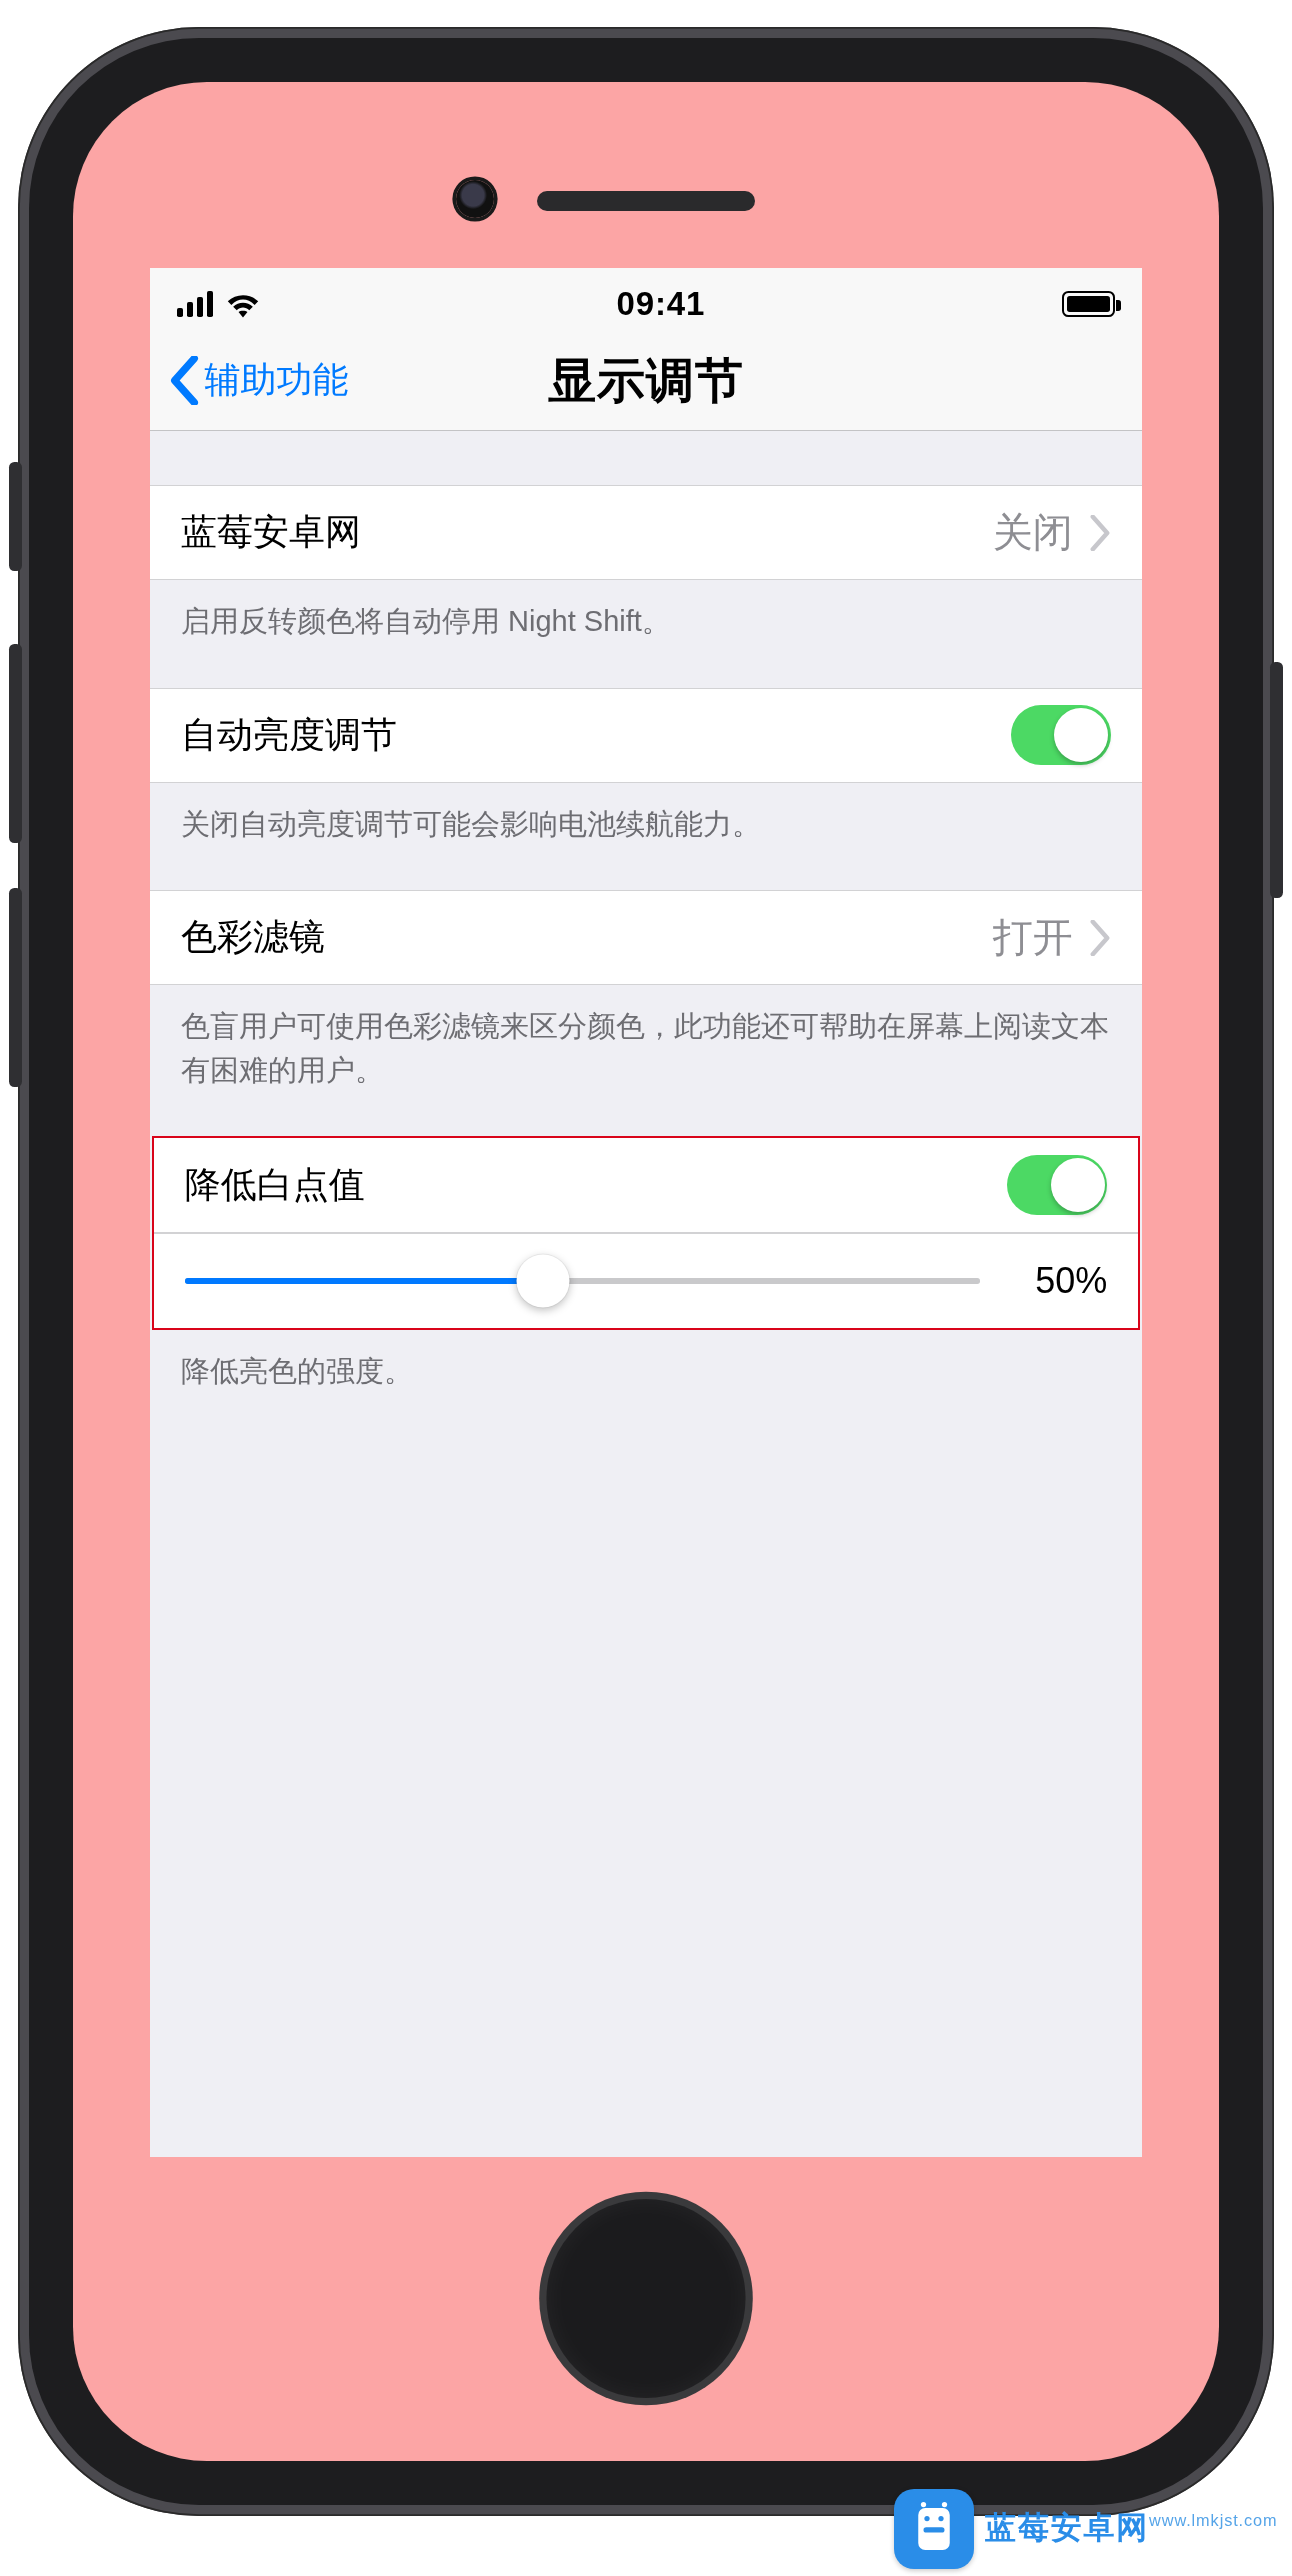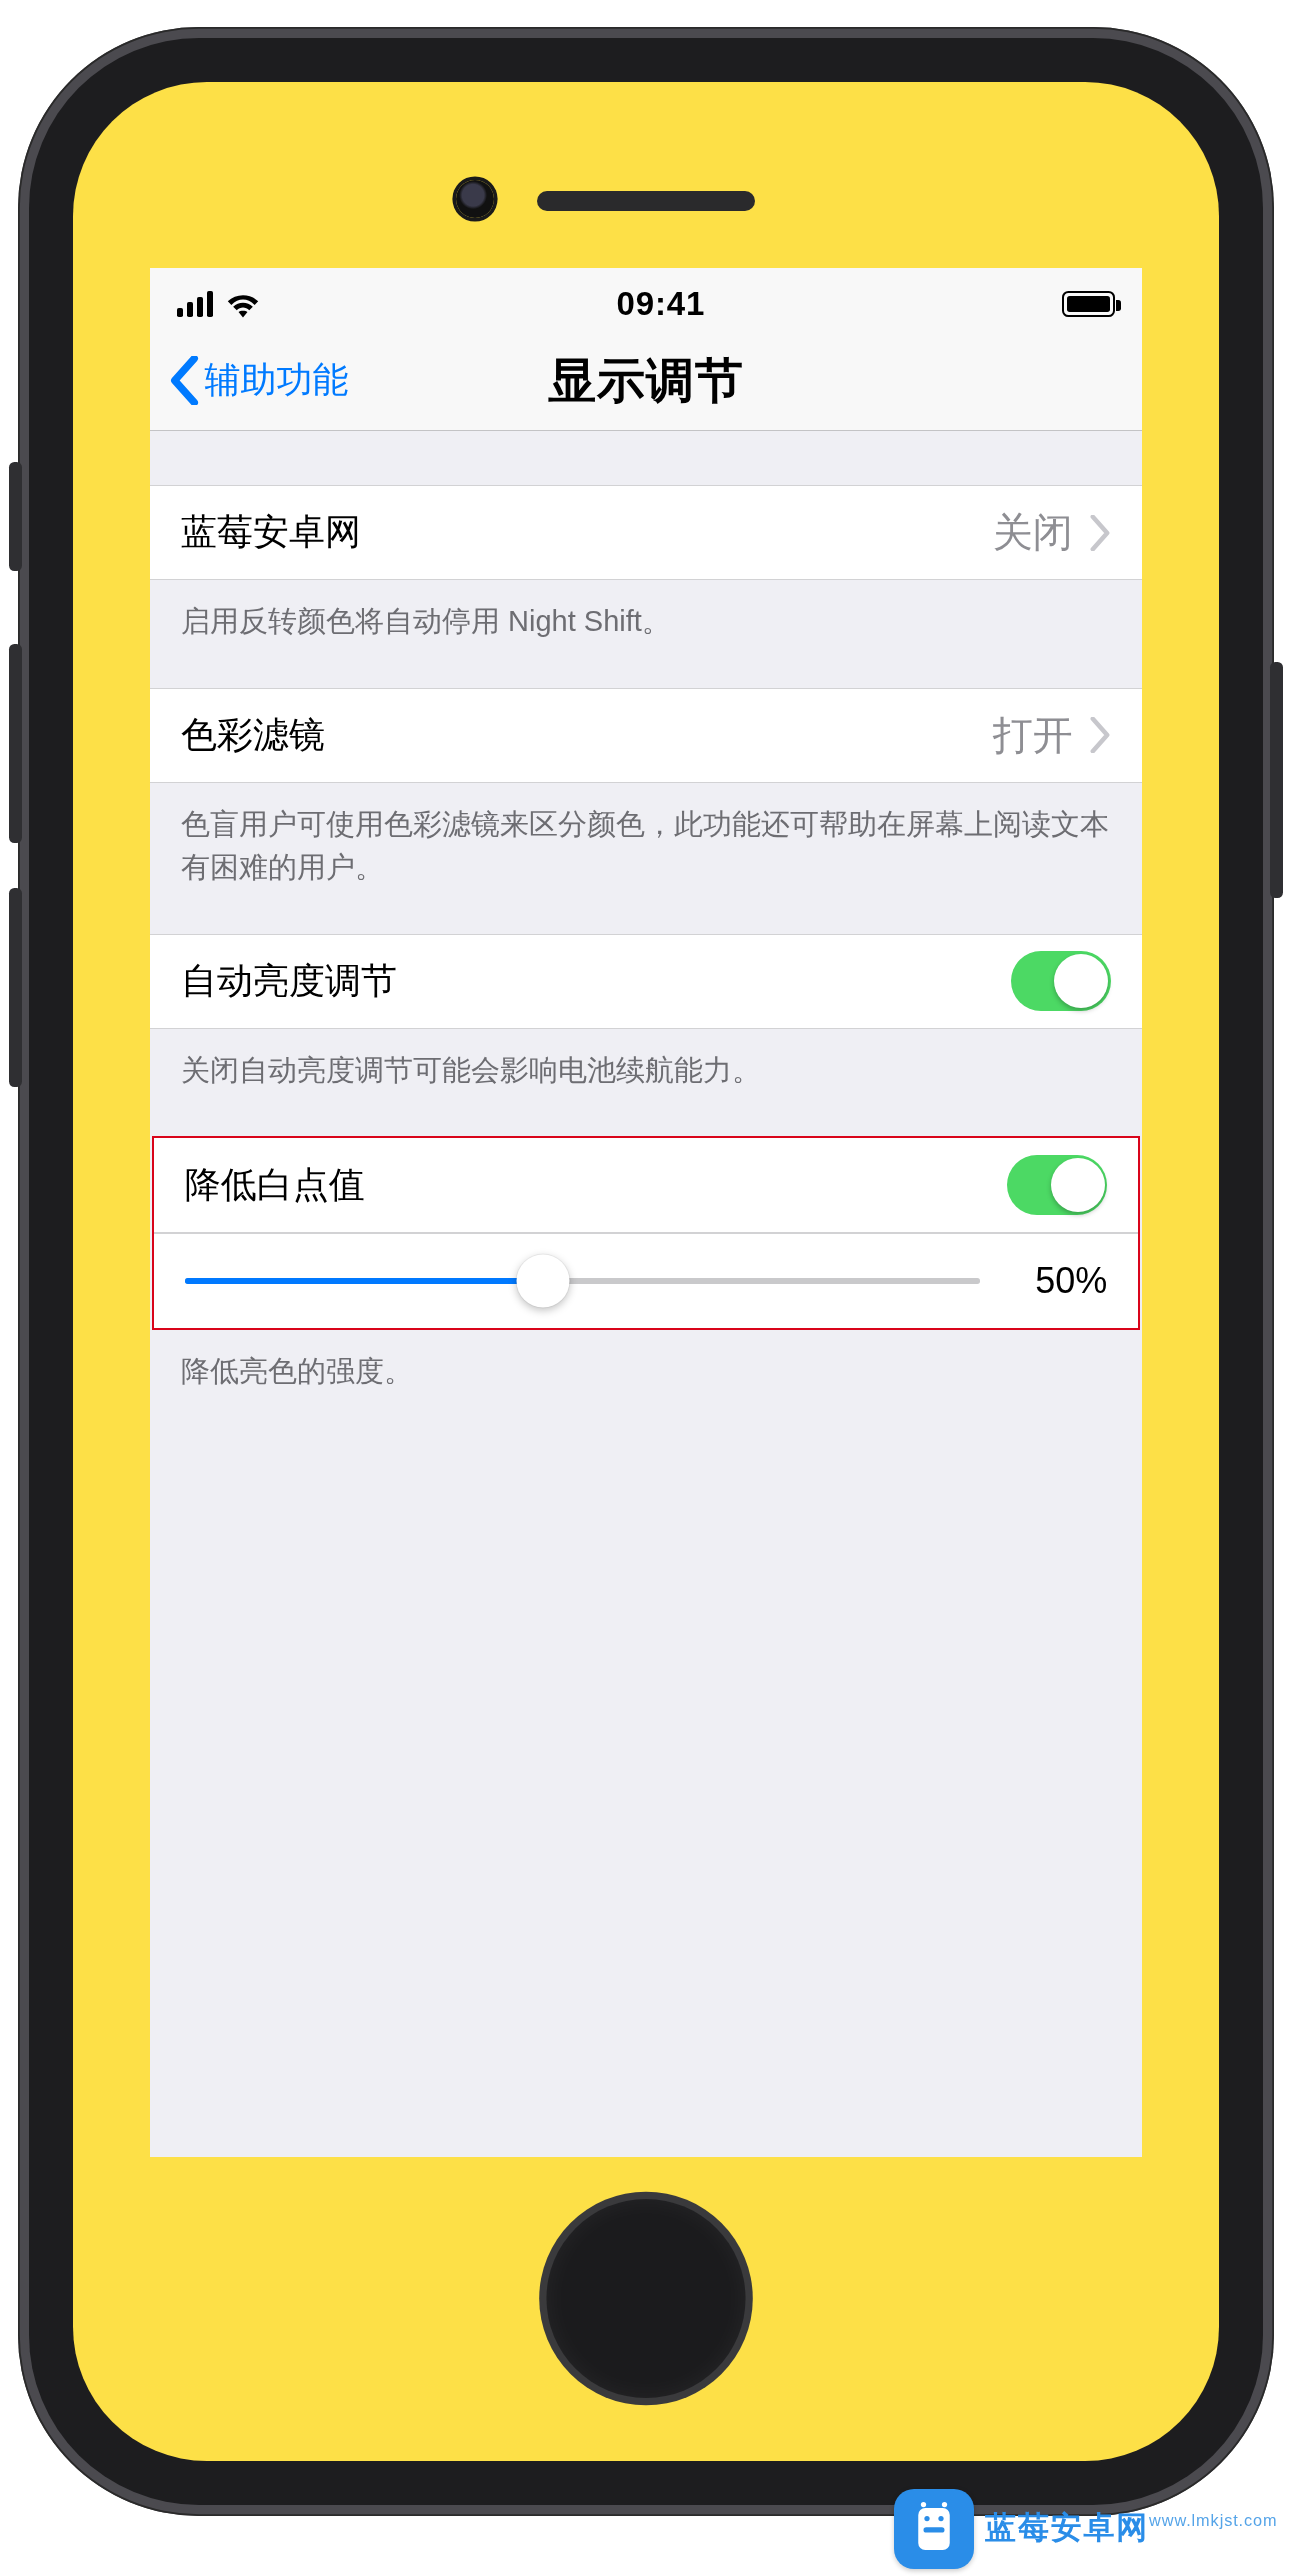--- a/index.html
+++ b/index.html
@@ -28,21 +28,21 @@
   .phone-mid {
     position: absolute;
     inset: 11px;
     border-radius: 170px;
     background: #1d1d1f;
   }
   .phone-inner {
     position: absolute;
     inset: 44px;
     border-radius: 134px;
-    background: #fde047;
+    background: #fca5a5;
   }
   
   .side-btn { position: absolute; background:#2f2f32; border-radius:5.4px; }
   .side-left-1 { left:-9px; top:435px;  width:12.7px; height:109px; }
   .side-left-2 { left:-9px; top:617px;  width:12.7px; height:199px; }
   .side-left-3 { left:-9px; top:861px;  width:12.7px; height:199px; }
   .side-right  { right:-9px; top:635px; width:12.7px; height:236px; }
 
   
   .speaker {
@@ -246,41 +246,41 @@
                       <polyline points="4,2 20,20 4,38" fill="none" stroke="#c7c7cc" stroke-width="5" stroke-linecap="round" stroke-linejoin="round"></polyline>
                     </svg>
                 </span>
               </span>
             </div>
             <div class="footer">启用反转颜色将自动停用 Night Shift。</div>
           </div>
 
           <div class="group">
             <div class="cell">
+              <span>自动亮度调节</span>
+              <div class="switch on">
+                <div class="knob"></div>
+              </div>
+            </div>
+            <div class="footer">关闭自动亮度调节可能会影响电池续航能力。</div>
+          </div>
+
+          <div class="group">
+            <div class="cell">
               <span>色彩滤镜</span>
               <span class="c-right">
                 <span>打开</span>
                 <span class="chevron">
                   <svg viewBox="0 0 24 40">
                       <polyline points="4,2 20,20 4,38" fill="none" stroke="#c7c7cc" stroke-width="5" stroke-linecap="round" stroke-linejoin="round"></polyline>
                     </svg>
                 </span>
               </span>
             </div>
             <div class="footer">色盲用户可使用色彩滤镜来区分颜色，此功能还可帮助在屏幕上阅读文本有困难的用户。</div>
-          </div>
-
-          <div class="group">
-            <div class="cell">
-              <span>自动亮度调节</span>
-              <div class="switch on">
-                <div class="knob"></div>
-              </div>
-            </div>
-            <div class="footer">关闭自动亮度调节可能会影响电池续航能力。</div>
           </div>
 
           <div class="group">
             <div class="highlight-box">
               <div class="cell">
                 <span>降低白点值</span>
                 <div class="switch on">
                   <div class="knob"></div>
                 </div>
               </div>

